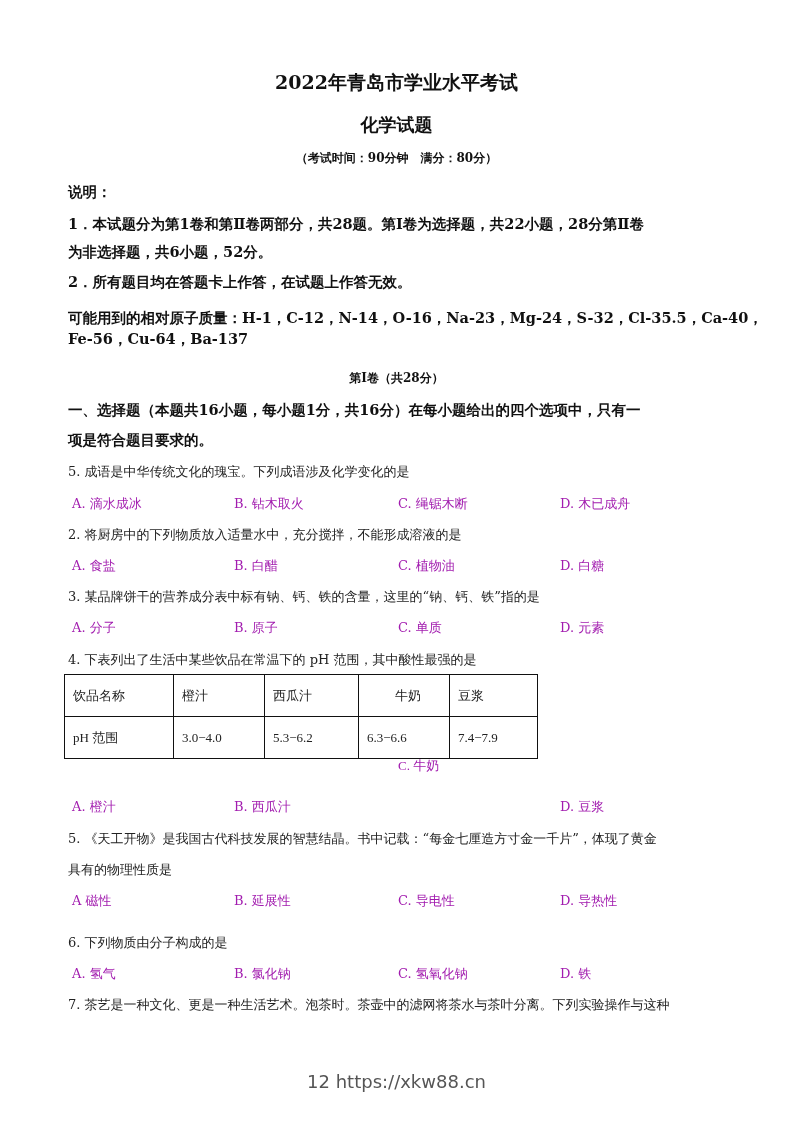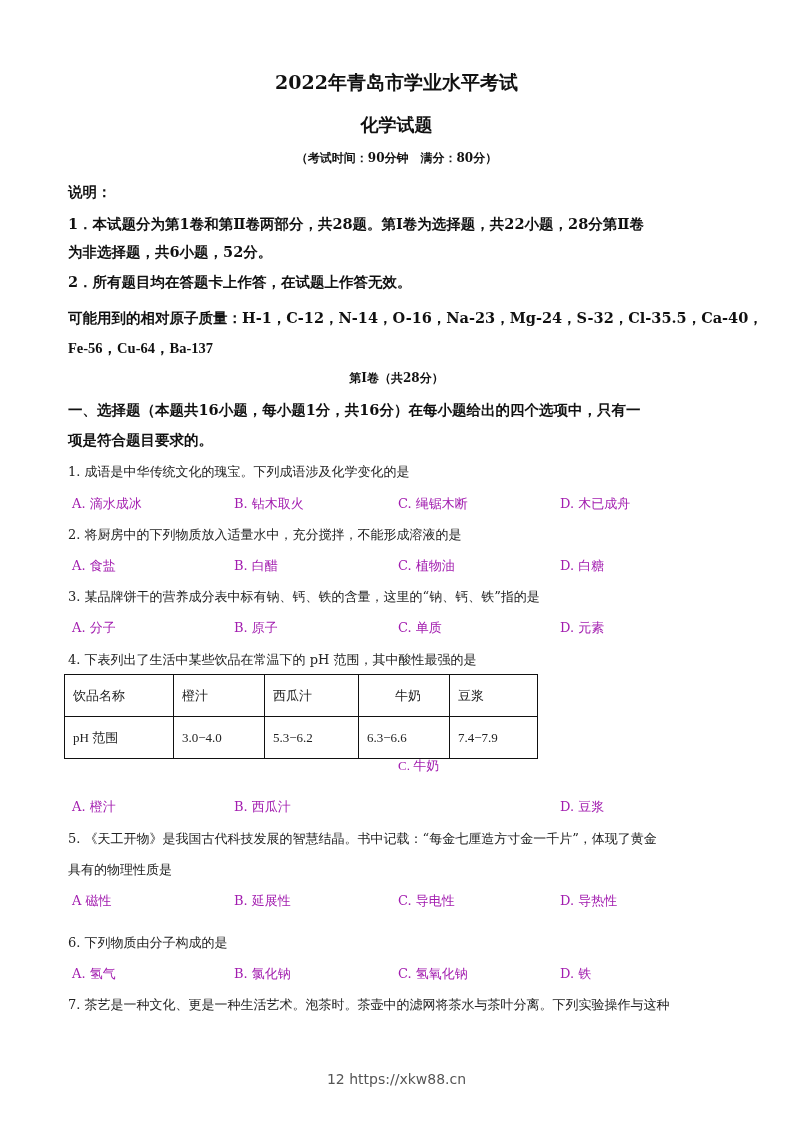--- a/index.html
+++ b/index.html
@@ -7,43 +7,43 @@
   .abs { position: absolute; white-space: nowrap; }
   .title { font-family: "DejaVu Serif", serif; font-weight: bold; font-size: 19px; left: 0; width: 793px; text-align: center; }
   .subtitle { font-family: "DejaVu Serif", serif; font-weight: bold; font-size: 18px; left: 0; width: 793px; text-align: center; }
   .bold-line { font-family: "DejaVu Serif", serif; font-weight: bold; font-size: 14.5px; left: 68px; }
   .center-bold { font-family: "DejaVu Serif", serif; font-weight: bold; font-size: 12px; left: 0; width: 793px; text-align: center; }
   .q { font-family: "DejaVu Serif", serif; font-size: 13px; left: 68px; color: #222; }
   .opt { font-family: "DejaVu Serif", serif; font-size: 13px; color: #a21caf; }
   .optA { left: 72px; } .optB { left: 234px; } .optC { left: 398px; } .optD { left: 560px; }
   table.ph { position: absolute; left: 64px; top: 674px; border-collapse: collapse; font-family: "Liberation Serif", serif; font-size: 13px; color: #222; }
   table.ph td { border: 1.3px solid #111; height: 41px; padding: 0 0 0 8px; vertical-align: middle; }
-  .footer { font-family: "DejaVu Sans", sans-serif; font-size: 14px; color: #555; left: 0; width: 793px; text-align: center; }
+  .footer { font-family: "DejaVu Sans", sans-serif; font-size: 18px; color: #555; left: 0; width: 793px; text-align: center; }
 </style>
 </head>
 <body>
 
 <div>
 
   <div class="abs title" style="top:70px;">2022年青岛市学业水平考试</div>
   <div class="abs subtitle" style="top:113px;">化学试题</div>
   <div class="abs center-bold" style="top:150px;">（考试时间：90分钟　满分：80分）</div>
 
   <div class="abs bold-line" style="top:183px;">说明：</div>
   <div class="abs bold-line" style="top:215px;">1．本试题分为第1卷和第Ⅱ卷两部分，共28题。第Ⅰ卷为选择题，共22小题，28分第Ⅱ卷</div>
   <div class="abs bold-line" style="top:243px;">为非选择题，共6小题，52分。</div>
   <div class="abs bold-line" style="top:273px;">2．所有题目均在答题卡上作答，在试题上作答无效。</div>
   <div class="abs bold-line" style="top:309px;">可能用到的相对原子质量：H-1，C-12，N-14，O-16，Na-23，Mg-24，S-32，Cl-35.5，Ca-40，</div>
-  <div class="abs bold-line" style="top:339px;font-family:Liberation Serif, serif;">Fe-56，Cu-64，Ba-137</div>
+  <div class="abs bold-line" style="top:330px;">Fe-56，Cu-64，Ba-137</div>
 
   <div class="abs center-bold" style="top:370px;">第Ⅰ卷（共28分）</div>
   <div class="abs bold-line" style="top:401px;">一、选择题（本题共16小题，每小题1分，共16分）在每小题给出的四个选项中，只有一</div>
   <div class="abs bold-line" style="top:431px;">项是符合题目要求的。</div>
 
-  <div class="abs q" style="top:463px;">1. 成语是中华传统文化的瑰宝。下列成语涉及化学变化的是</div>
+  <div class="abs q" style="top:463px;">5. 成语是中华传统文化的瑰宝。下列成语涉及化学变化的是</div>
   <div class="abs opt optA" style="top:495px;">A. 滴水成冰</div>
   <div class="abs opt optB" style="top:495px;">B. 钻木取火</div>
   <div class="abs opt optC" style="top:495px;">C. 绳锯木断</div>
   <div class="abs opt optD" style="top:495px;">D. 木已成舟</div>
 
   <div class="abs q" style="top:526px;">2. 将厨房中的下列物质放入适量水中，充分搅拌，不能形成溶液的是</div>
   <div class="abs opt optA" style="top:557px;">A. 食盐</div>
   <div class="abs opt optB" style="top:557px;">B. 白醋</div>
   <div class="abs opt optC" style="top:557px;">C. 植物油</div>
   <div class="abs opt optD" style="top:557px;">D. 白糖</div>

